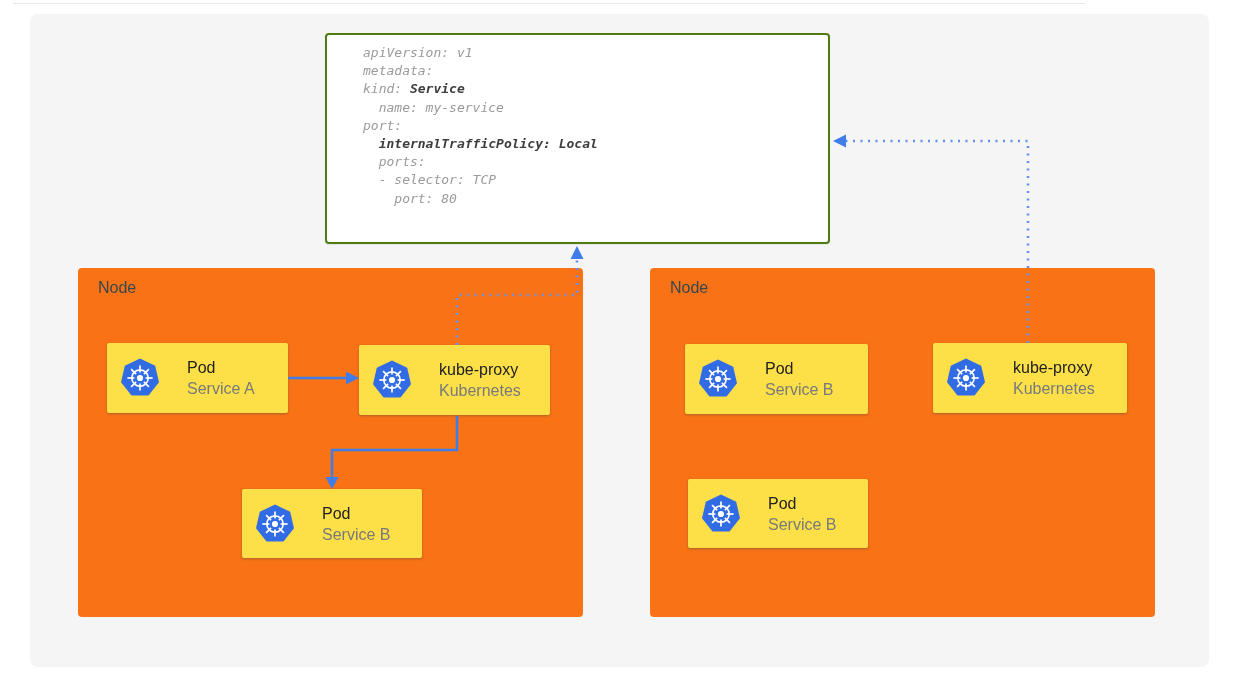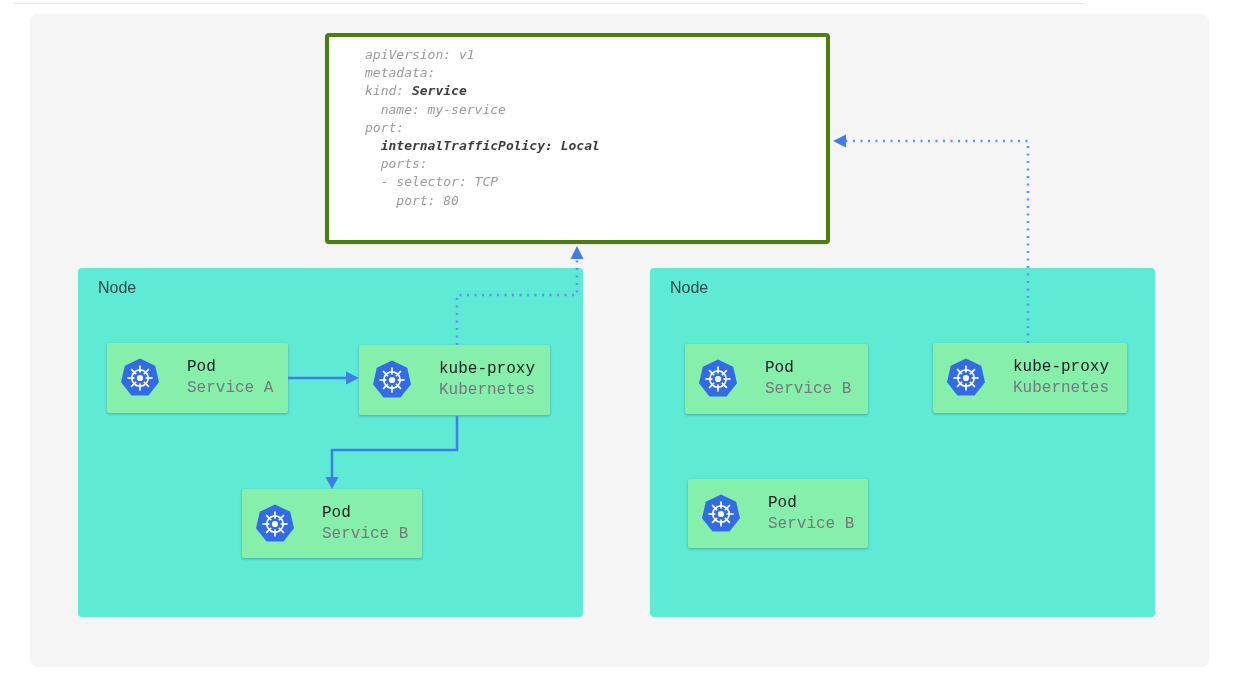--- a/index.html
+++ b/index.html
@@ -14,49 +14,49 @@
   }
 
   .panel {
     position: absolute; left: 30px; top: 14px; width: 1179px; height: 653px;
     background: #f5f5f6; border-radius: 8px;
   }
 
   
   .yaml-card {
     position: absolute; left: 325px; top: 33px; width: 505px; height: 211px;
-    background: #ffffff; border: 4px solid #4d7c0f; border-radius: 4px;
+    background: #ffffff; border: 2px solid #4d7c0f; border-radius: 4px;
     box-shadow: 0 1px 2px rgba(0,0,0,0.07);
   }
   .yaml-code {
     position: absolute; left: 36px; top: 9px;
     font-family: "DejaVu Sans Mono", monospace;
     font-style: italic; font-size: 13px; line-height: 18.2px;
     color: #9a9a9a;
   }
   .code-line { white-space: pre; }
   .code-line .b { font-weight: bold; color: #3d3d3d; }
 
   
   .node {
     position: absolute; width: 505px; height: 349px;
-    background: #5eead4; border-radius: 4px;
+    background: #f97316; border-radius: 4px;
   }
   .node-left  { left: 78px;  top: 268px; }
   .node-right { left: 650px; top: 268px; }
   .node-label {
     position: absolute; left: 20px; top: 11px;
     font-size: 16px; color: #37474f;
   }
 
   
   .card {
-    position: absolute; background: #86efac; border-radius: 2px;
+    position: absolute; background: #fde047; border-radius: 2px;
     box-shadow: 0 1px 3px rgba(60,64,67,0.28), 0 1px 2px rgba(60,64,67,0.12);
-    display: flex; align-items: center; font-family: Liberation Mono, monospace;
+    display: flex; align-items: center;
   }
   .card .icon-wrap { position: absolute; left: 13px; top: 50%; transform: translateY(-50%); width: 40px; height: 40px; }
   .card .texts { position: absolute; left: 80px; top: 50%; transform: translateY(-50%); }
   .card .title { font-size: 16px; line-height: 21px; color: #212121; }
   .card .subtitle { font-size: 16px; line-height: 21px; color: #77797c; }
 
   .card-l-pod-a { left: 107px; top: 343px; width: 181px; height: 70px; }
   .card-l-kp    { left: 359px; top: 345px; width: 191px; height: 70px; }
   .card-l-pod-b { left: 242px; top: 489px; width: 180px; height: 69px; }
   .card-r-pod-b1{ left: 685px; top: 344px; width: 183px; height: 70px; }

